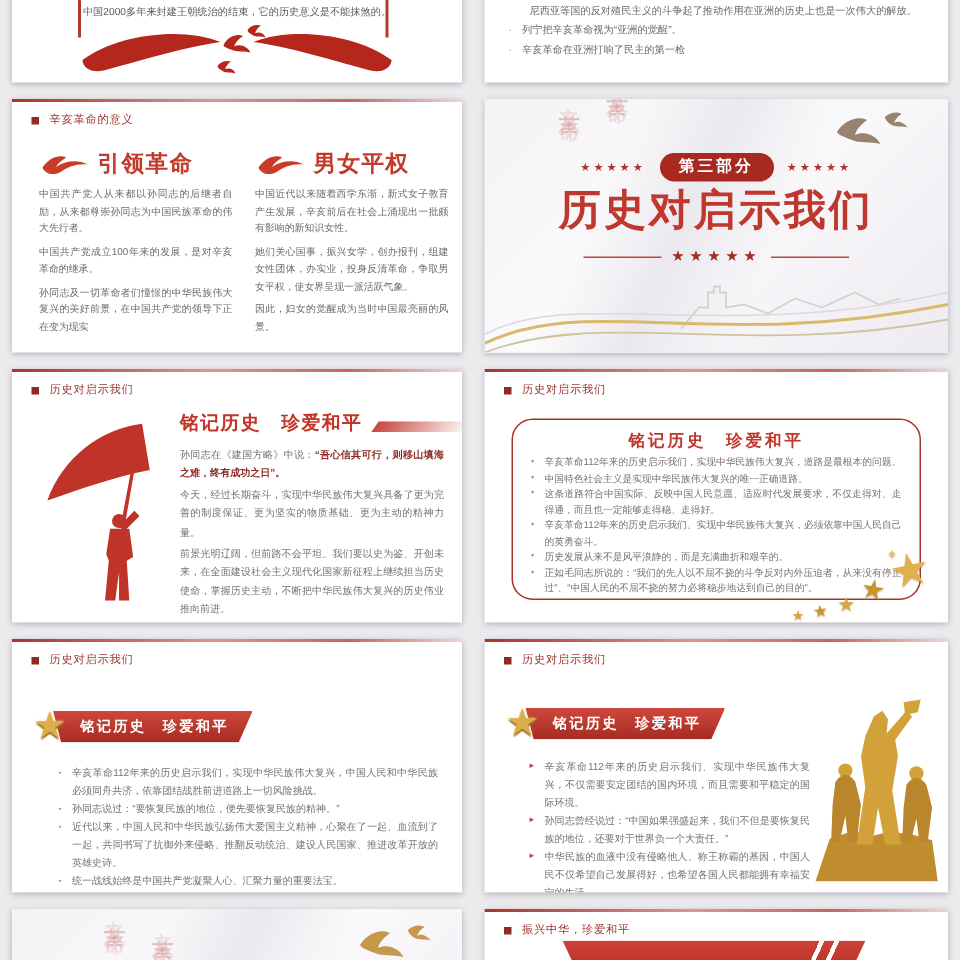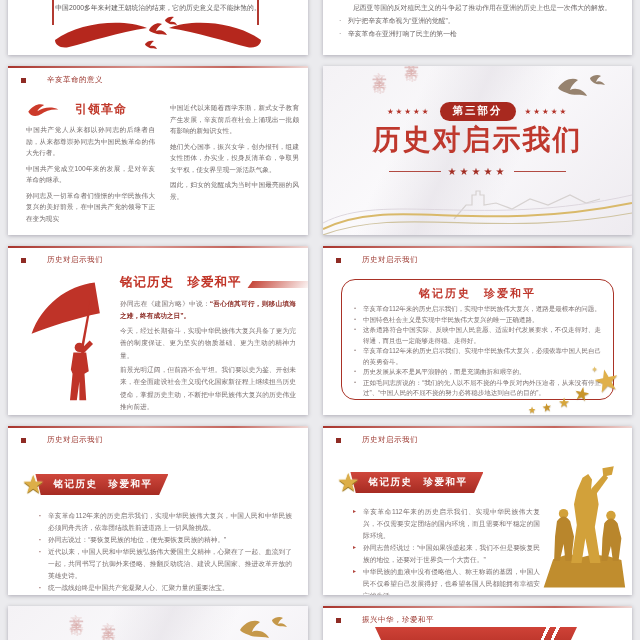--- a/index.html
+++ b/index.html
@@ -12,42 +12,42 @@
   .grid{position:absolute;inset:0;overflow:hidden;}
   .slide{
     position:absolute;width:300px;height:169px;background:#fff;
     box-shadow:0 1px 4px rgba(100,95,112,.45);
     overflow:hidden;
   }
   .slide.wide{width:309px;}
   .redline{position:absolute;top:0;left:0;right:0;height:2px;
     background:linear-gradient(90deg,#a8352d,#d99791 45%,#c4665e 75%,#eed6d3);}
   
-  .sl-head{position:absolute;top:9px;left:13px;display:flex;align-items:center;gap:21px;}
+  .sl-head{position:absolute;top:9px;left:13px;display:flex;align-items:center;gap:7px;}
   .sq{width:5px;height:5px;background:#8f2b24;flex:0 0 auto;}
   .sl-head span{font-size:7.5px;color:#9a342c;letter-spacing:.5px;}
   
   .section{background:linear-gradient(135deg,#f4f2f5 0%,#fbfafc 45%,#eeebf0 100%);}
   .section .sweep{position:absolute;inset:0;
     background:linear-gradient(115deg,rgba(255,255,255,0) 28%,rgba(223,219,226,.55) 44%,rgba(255,255,255,0) 62%);}
   .wm{position:absolute;writing-mode:vertical-rl;font-size:14px;font-weight:bold;
     color:rgba(180,70,60,.13);letter-spacing:3px;}
   .badgerow{position:absolute;top:36px;left:0;right:0;display:flex;justify-content:center;align-items:center;gap:9px;}
   .stars5{color:#b23228;font-size:7.5px;letter-spacing:2px;}
   .pill{background:#a8291f;color:#fff;font-size:10.5px;font-weight:bold;
     padding:2px 13px 3px;border-radius:10px;letter-spacing:2px;}
   .bigtitle{position:absolute;top:55px;left:0;right:0;text-align:center;
     font-size:28px;font-weight:bold;color:#bf382d;letter-spacing:2px;}
   .starline{position:absolute;top:100px;left:0;right:0;display:flex;justify-content:center;align-items:center;gap:7px;}
   .starline .hl{width:52px;height:1.5px;background:#b24a42;}
   .starline .st{color:#a22d23;font-size:10px;letter-spacing:3px;font-weight:bold;}
   
   .col{position:absolute;top:32px;width:129px;}
   .col .chead{display:flex;align-items:center;gap:5px;height:22px;}
-  .col .ctitle{font-size:12px;font-weight:bold;color:#c13a2c;letter-spacing:1px;margin-left:10px;}
+  .col .ctitle{font-size:15px;font-weight:bold;color:#c13a2c;letter-spacing:1px;}
   .col p{margin:4px 0 0;font-size:6.6px;line-height:1.75;color:#716a6a;text-align:justify;}
   
   .etitle{position:absolute;left:112px;top:28px;display:flex;align-items:flex-end;}
   .etitle b{font-size:12.5px;color:#c13427;letter-spacing:1px;white-space:nowrap;}
   .tswoosh{display:inline-block;width:64px;height:7px;margin:0 0 3px 8px;
     background:linear-gradient(90deg,#c5473a,rgba(197,71,58,0));transform:skewX(-35deg);}
   .ebody{position:absolute;left:112px;right:12px;top:52px;font-size:6.7px;line-height:1.85;
     color:#7a7070;text-align:justify;}
   .ebody p{margin:0 0 2px;}
   .ebody .quote{color:#8d2d26;font-weight:bold;}
@@ -126,20 +126,26 @@
         <svg width="34" height="16" viewBox="0 0 60 26">
           <path d="M4 18 C12 6 24 2 32 6 C26 10 22 13 20 17 C30 10 46 8 57 14 C44 13 34 17 27 22 C18 28 8 26 4 18 Z" fill="#cc3a2a"></path>
         </svg>
         <span class="ctitle">引领革命</span>
       </div>
       <p>中国共产党人从来都以孙同志的后继者自励，从来都尊崇孙同志为中国民族革命的伟大先行者。</p>
       <p>中国共产党成立100年来的发展，是对辛亥革命的继承。</p>
       <p>孙同志及一切革命者们憧憬的中华民族伟大复兴的美好前景，在中国共产党的领导下正在变为现实</p>
     </div>
     <div class="col" style="left:162px;">
+      <div class="chead">
+        <svg width="34" height="16" viewBox="0 0 60 26">
+          <path d="M4 18 C12 6 24 2 32 6 C26 10 22 13 20 17 C30 10 46 8 57 14 C44 13 34 17 27 22 C18 28 8 26 4 18 Z" fill="#cc3a2a"></path>
+        </svg>
+        <span class="ctitle">男女平权</span>
+      </div>
       <p>中国近代以来随着西学东渐，新式女子教育产生发展，辛亥前后在社会上涌现出一批颇有影响的新知识女性。</p>
       <p>她们关心国事，振兴女学，创办报刊，组建女性团体，办实业，投身反清革命，争取男女平权，使女界呈现一派活跃气象。</p>
       <p>因此，妇女的觉醒成为当时中国最亮丽的风景。</p>
     </div>
   </div>
 
   <div class="slide wide section" style="left:323px;top:66px;">
     <div class="sweep"></div>
     <div class="wm" style="left:48px;top:-6px;height:100px;">辛亥革命</div>
     <div class="wm" style="left:80px;top:-18px;height:100px;">辛亥革命</div>

